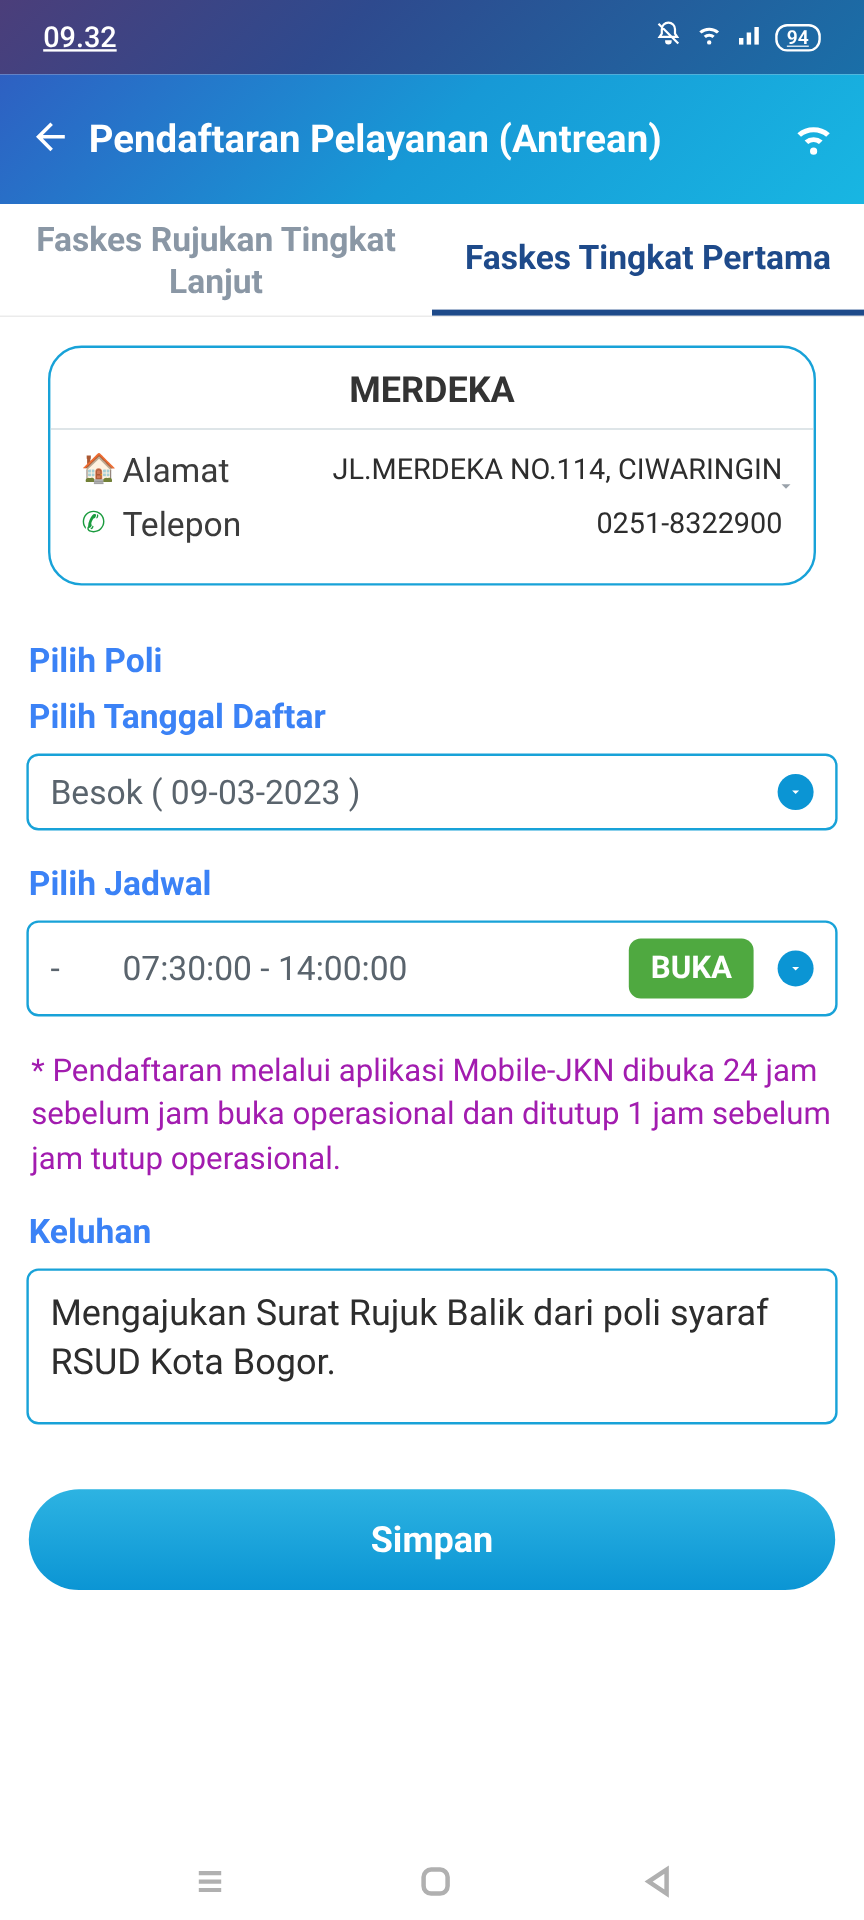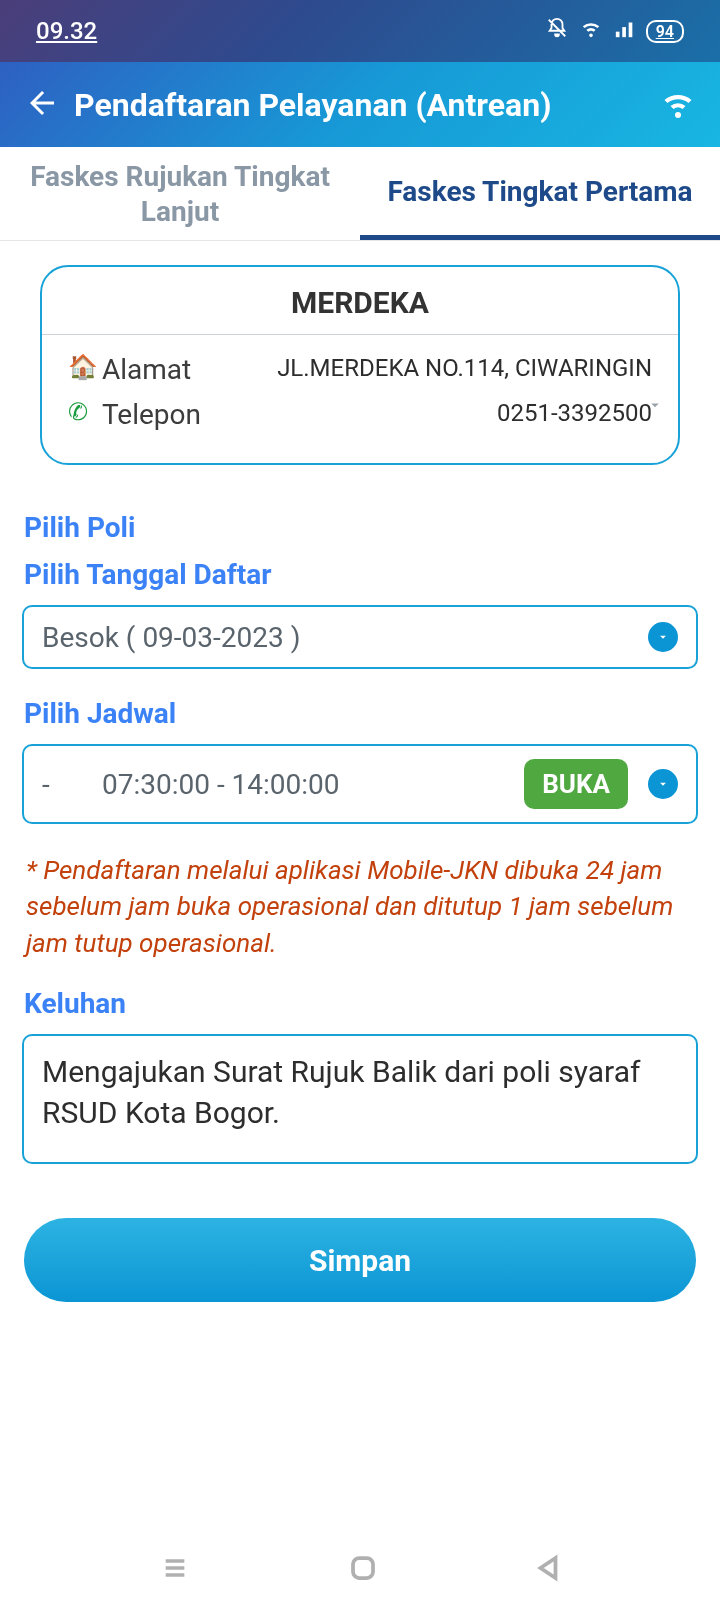--- a/index.html
+++ b/index.html
@@ -10,21 +10,21 @@
     background: linear-gradient(135deg, #4b3e7a 0%, #2e4a8e 40%, #1a6fa8 100%);
     display: flex; justify-content: space-between; align-items: center;
     padding: 0 36px;
     color: #fff; font-size: 24px; font-weight: 500; text-decoration: underline;
   }
   .status-right { display: flex; align-items: center; gap: 10px; }
   .status-right svg { fill: #fff; }
   .battery-badge { border: 2px solid #fff; border-radius: 10px; padding: 0px 8px; font-size: 16px; font-weight: 600; }
 
   .app-header {
-    height: 85px;
+    height: 108px;
     background: linear-gradient(135deg, #2e60c2 0%, #1799d6 50%, #18b6e2 100%);
     display: flex; align-items: center; padding: 0 24px; gap: 14px;
     color: #fff;
   }
   .app-header .title { font-size: 32px; font-weight: 700; flex: 1; }
   .app-header .back-icon svg, .app-header .wifi-icon svg { fill: #fff; }
 
   .tabs { display: flex; height: 94px; border-bottom: 1px solid #e6e6e6; }
   .tab { flex: 1; display: flex; align-items: center; justify-content: center; text-align: center; font-size: 28px; font-weight: 700; padding: 0 20px; line-height: 1.25; }
   .tab.active { color: #1e4a8a; border-bottom: 5px solid #1e4a8a; }
@@ -64,21 +64,21 @@
     width: 30px; height: 30px; border-radius: 50%; background: #0b95d4;
     display: flex; align-items: center; justify-content: center; flex-shrink: 0;
   }
   .dd-circle svg { fill: #fff; }
 
   .status-pill {
     background: #4fa940; color: #fff; font-weight: 700; font-size: 26px;
     padding: 10px 18px; border-radius: 10px; margin-right: 20px;
   }
 
-  .notice { color: #c2410c; font-size: 26px; font-style: italic; line-height: 1.4; padding: 0 4px 26px 4px; }
+  .notice { color: #a21caf; font-size: 26px; line-height: 1.4; padding: 0 4px 26px 4px; }
 
   .textarea-field {
     border: 2px solid #18a2d8; border-radius: 10px;
     padding: 16px 18px; font-size: 30px; color: #2d2d2d; line-height: 1.35;
     min-height: 130px; margin-bottom: 54px;
   }
 
   .save-button {
     background: linear-gradient(180deg, #2db3e2 0%, #0b95d4 100%);
     color: #fff; font-size: 30px; font-weight: 700;
@@ -146,21 +146,21 @@
     <div class="card-title">MERDEKA</div>
     <div class="faskes-body">
       <div class="faskes-row">
         <span class="icon">🏠</span>
         <span class="lbl">Alamat</span>
         <span class="val">JL.MERDEKA NO.114, CIWARINGIN</span>
       </div>
       <div class="faskes-row">
         <span class="icon" style="color:#1a9b3e;">✆</span>
         <span class="lbl">Telepon</span>
-        <span class="val">0251-3392500</span>
+        <span class="val">0251-8322900</span>
       </div>
     </div>
   </div>
   <div class="expand-arrow">
     <svg width="26" height="18" viewBox="0 0 24 24">
         <path d="M7 10l5 5 5-5H7z"></path>
       </svg>
   </div>
 
   <div class="form-label">Pilih Poli</div>

